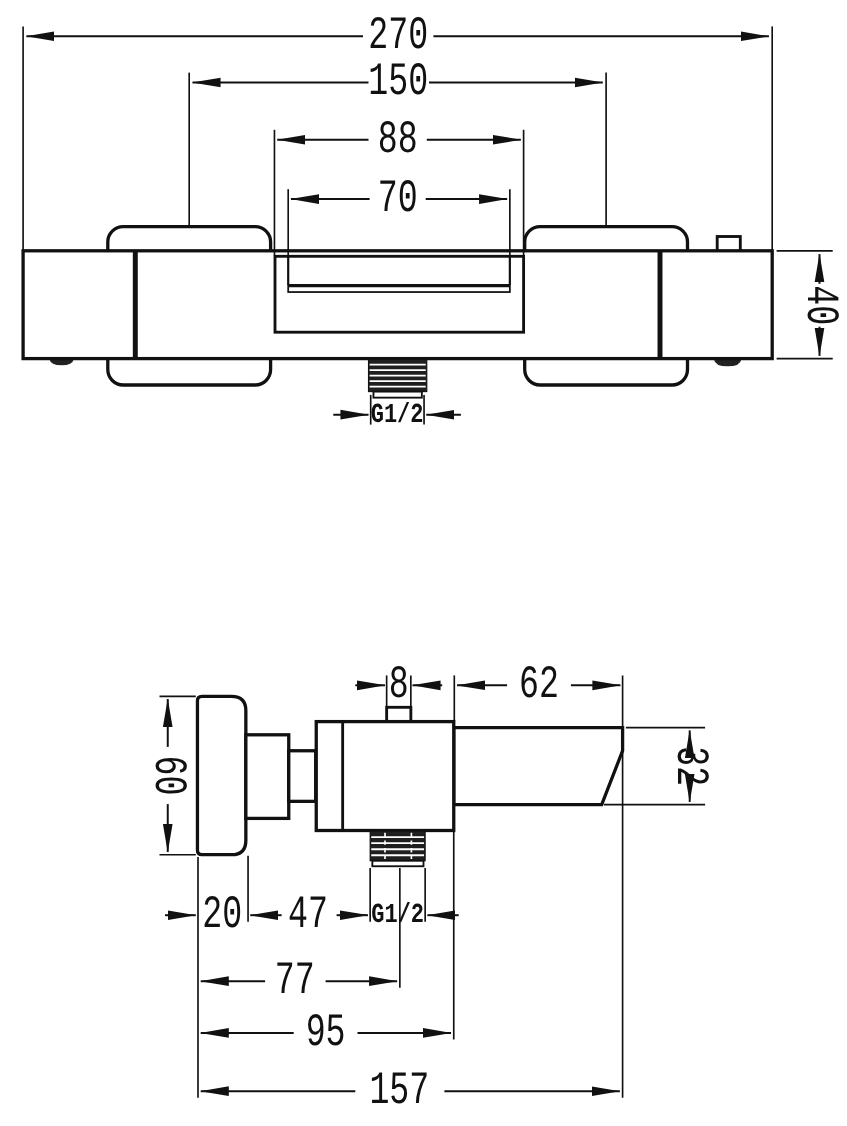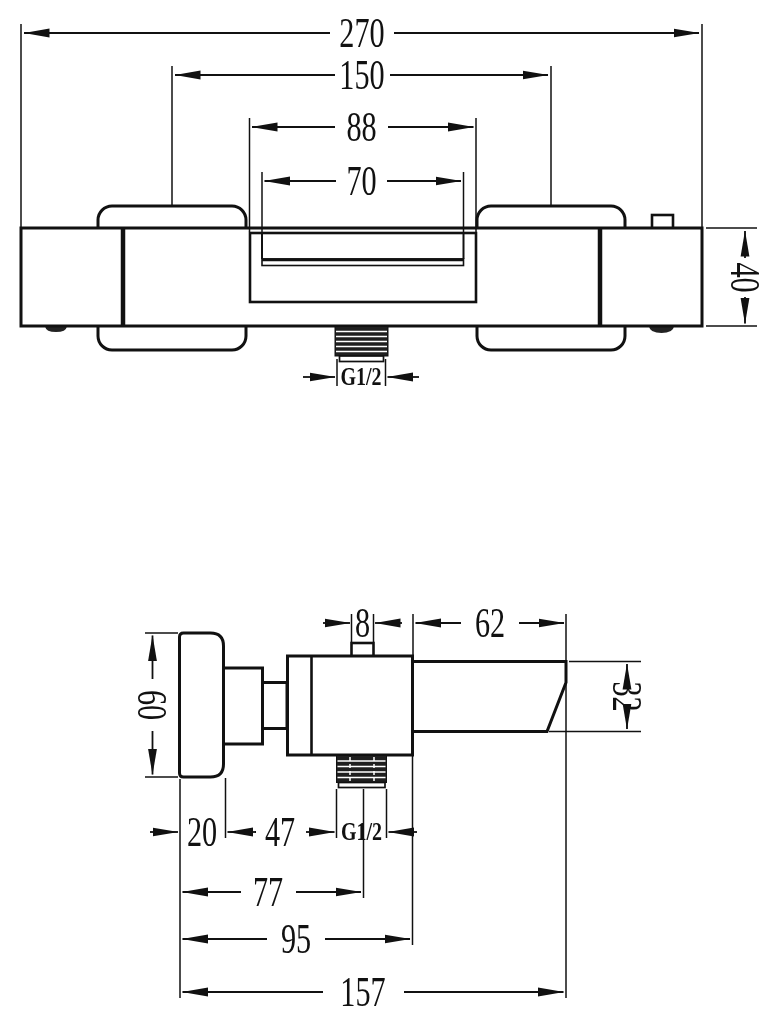--- a/index.html
+++ b/index.html
@@ -1,17 +1,17 @@
 <!DOCTYPE html>
 <html><head>
 <meta charset="utf-8">
 <style>
   html,body{margin:0;padding:0;background:#ffffff;}
   .canvas{position:relative;width:770px;height:1024px;background:#ffffff;overflow:hidden;
-          font-family:Liberation Serif, serif;}
+          font-family:Liberation Mono, monospace;}
   svg{display:block;}
   .outline{fill:#ffffff;stroke:#111;stroke-width:3;}
   .outline2{fill:#ffffff;stroke:#111;stroke-width:2.6;}
   .thick{stroke:#111;stroke-width:4.5;fill:none;}
   .dim{stroke:#111;stroke-width:1.8;fill:none;}
   .ext{stroke:#111;stroke-width:1.5;fill:none;}
   .dimtext{fill:#111;font-size:42px;}
   .dimtext-small{fill:#111;font-size:25px;font-weight:700;}
   .darkfill{fill:#1f1f1f;stroke:#111;stroke-width:1;}
   .ridge{stroke:#fff;stroke-width:1.7;fill:none;}

